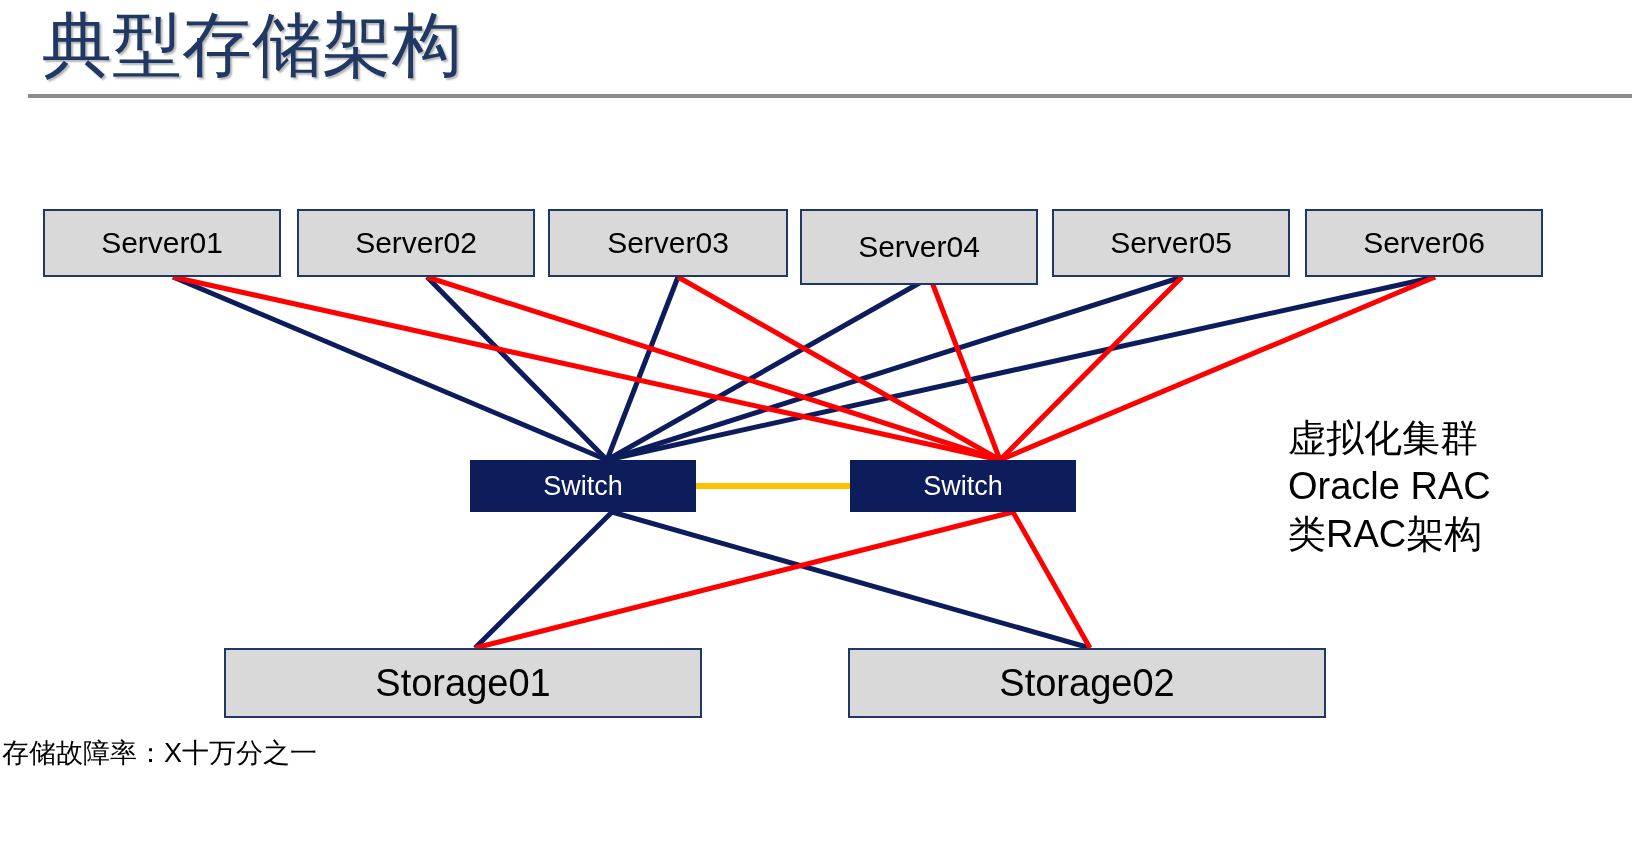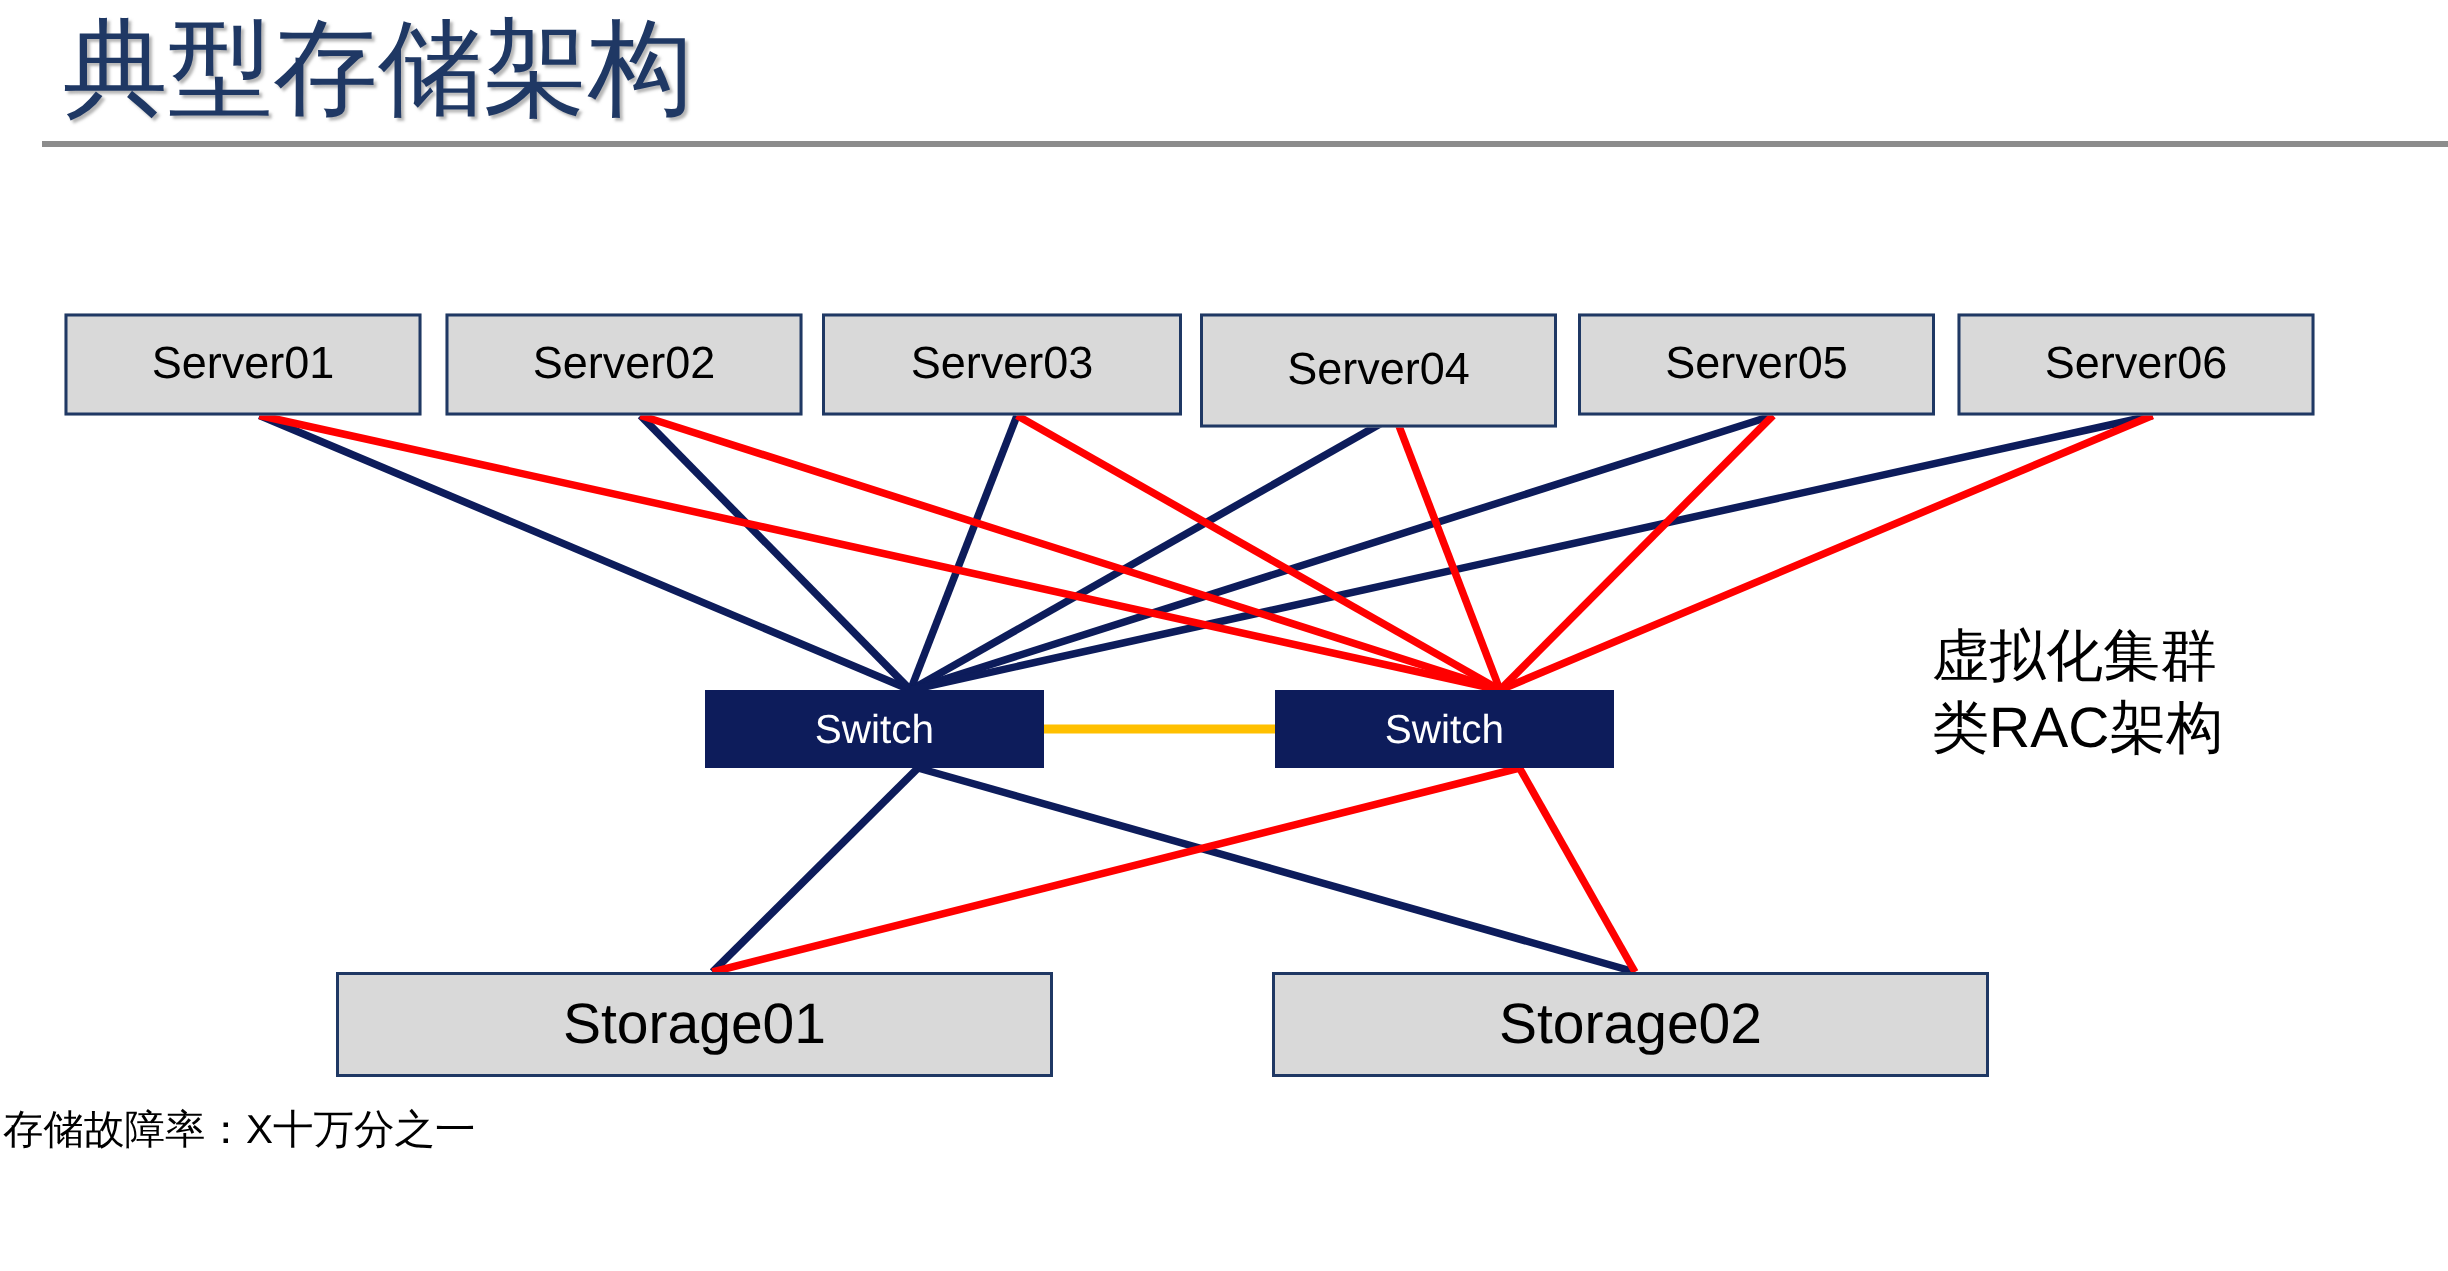--- a/index.html
+++ b/index.html
@@ -166,16 +166,17 @@
       <div class="node storage" style="left: 848px; top: 648px; width: 478px; height: 70px;">
         <span>Storage02</span>
       </div>
     </div>
 
 
   <div class="note" id="note-storage">存储故障率：X十万分之一</div>
 
   <div class="note" id="note-cluster">
     <div>虚拟化集群</div>
+    <div>Oracle RAC</div>
     <div>类RAC架构</div>
   </div>
 
 </div>
 
 </body></html>

